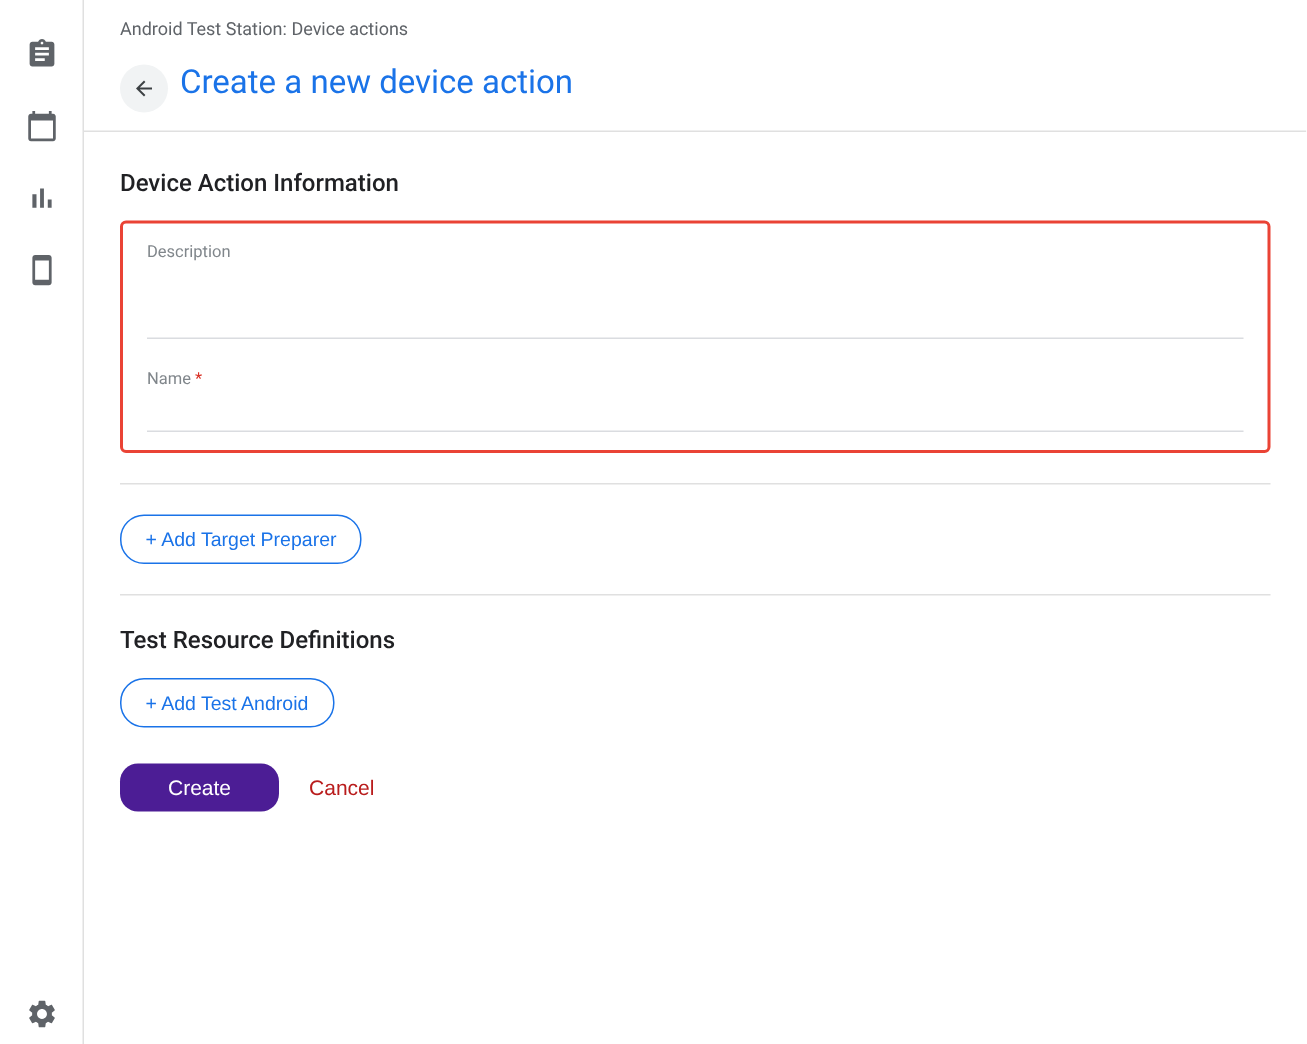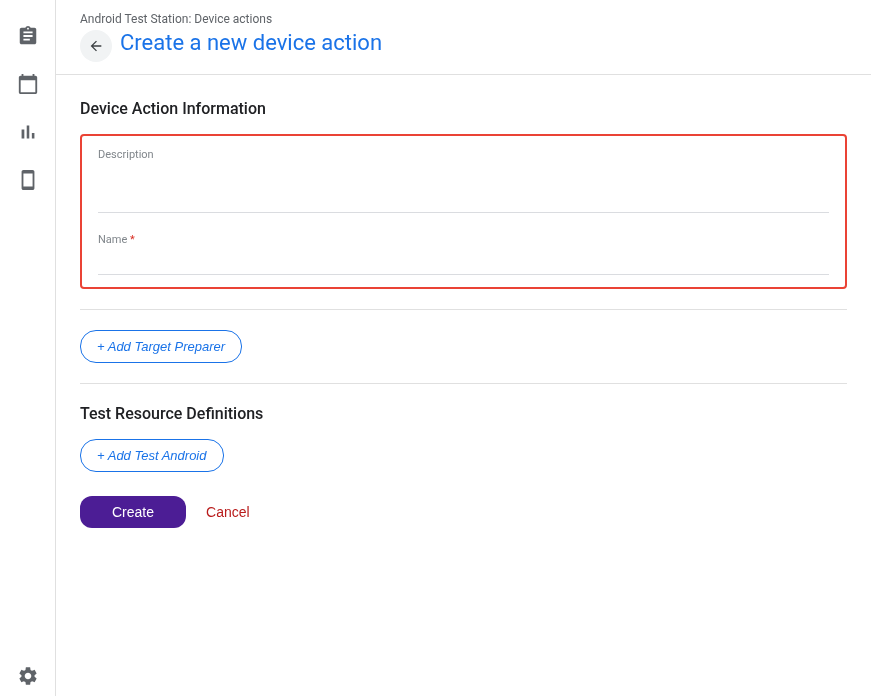--- a/index.html
+++ b/index.html
@@ -53,21 +53,21 @@
 
     
     .header {
       padding: 12px 24px 0 24px;
       border-bottom: 1px solid #e0e0e0;
       padding-bottom: 12px;
     }
     .breadcrumb {
       font-size: 12px;
       color: #5f6368;
-      margin-bottom: 4px;
+      margin-bottom: 17px;
     }
     .page-title-row {
       display: flex;
       align-items: flex-start;
       gap: 8px;
     }
     .back-button {
       width: 32px;
       height: 32px;
       border-radius: 50%;
@@ -158,21 +158,20 @@
     
     .btn-outlined {
       border: 1px solid #1a73e8;
       color: #1a73e8;
       background: #fff;
       padding: 8px 16px;
       border-radius: 16px;
       font-size: 13px;
       cursor: pointer;
       font-weight: 500;
-      font-style: italic;
     }
     .btn-primary {
       background: #4c1d95;
       color: #fff;
       border: none;
       padding: 8px 32px;
       border-radius: 12px;
       font-size: 14px;
       cursor: pointer;
       font-weight: 500;

